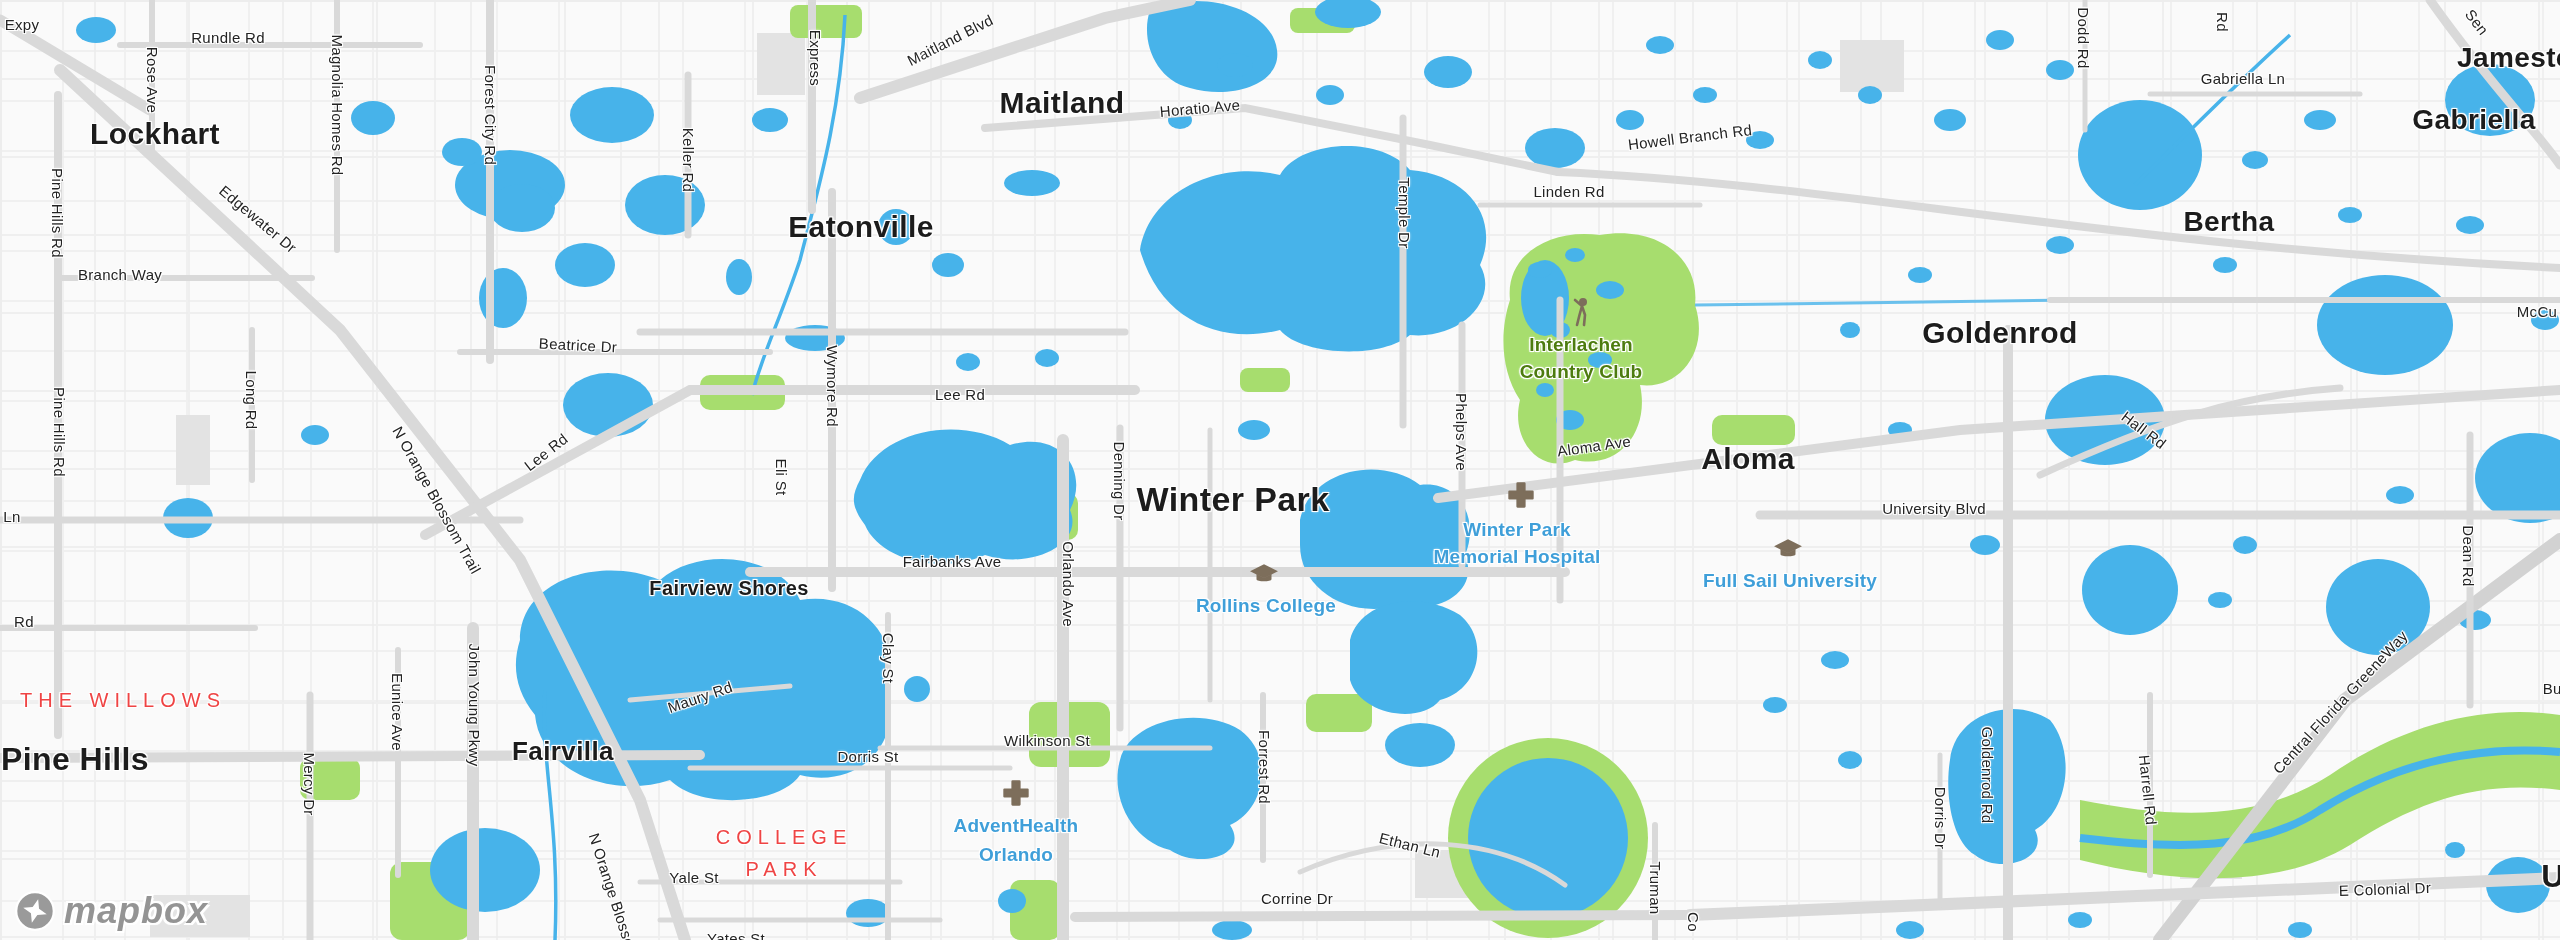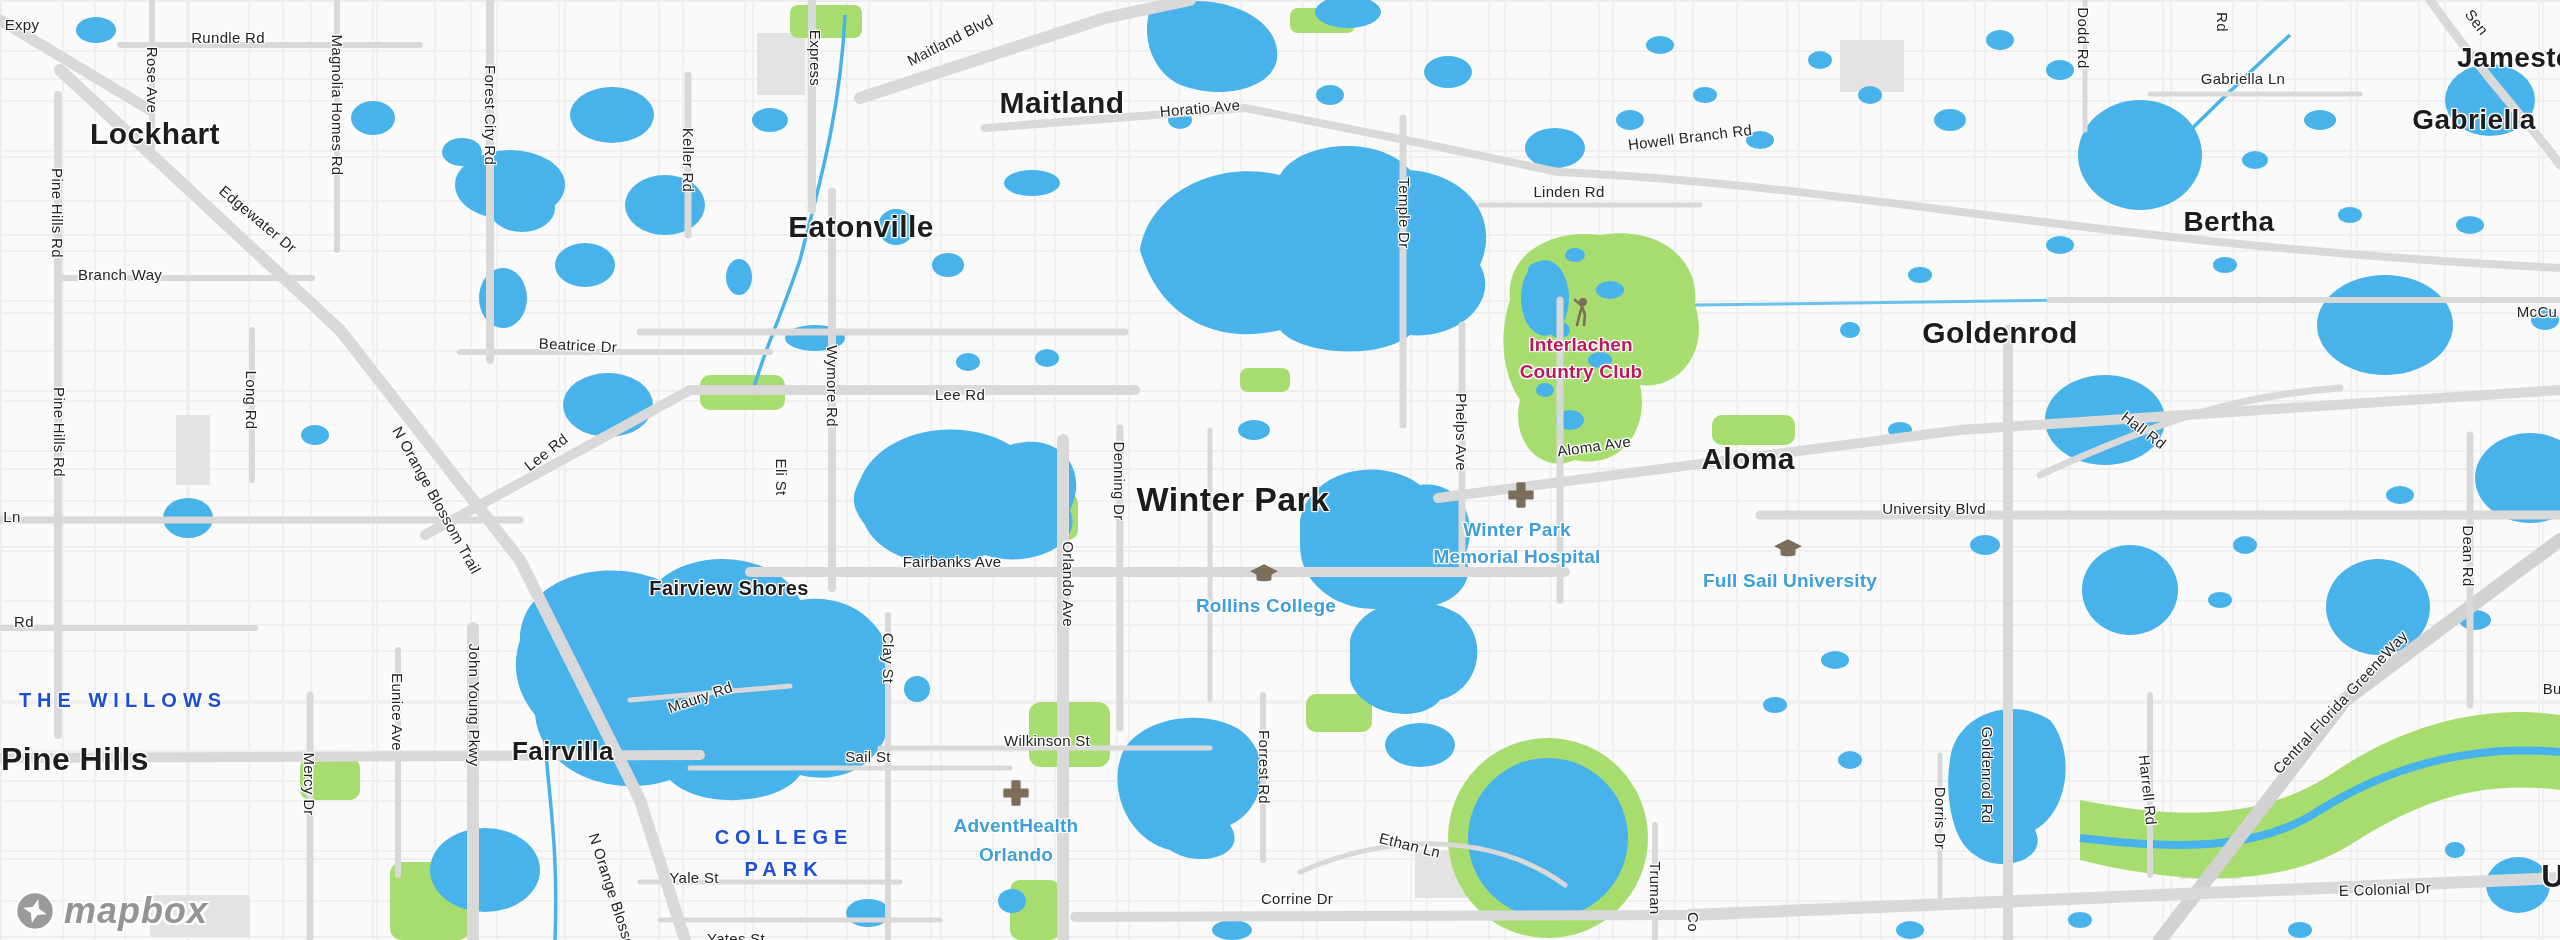--- a/index.html
+++ b/index.html
@@ -3,23 +3,23 @@
 <meta charset="utf-8">
 <style>
   html,body{margin:0;padding:0;background:#fafafa;}
   #map{position:relative;width:2560px;height:940px;overflow:hidden;background:#fafafa;
        font-family:"Liberation Sans","DejaVu Sans",sans-serif;}
   #base{position:absolute;left:0;top:0;}
   .lbl{position:absolute;white-space:nowrap;transform:translate(-50%,-50%) rotate(var(--r,0deg));
        color:#232323;font-size:15px;font-weight:500;letter-spacing:.3px;z-index:5;
        text-shadow:-1px -1px 0 #fff,1px -1px 0 #fff,-1px 1px 0 #fff,1px 1px 0 #fff,0 0 3px #fff,0 0 3px #fff;}
   .place{font-weight:700;color:#1c1c1c;letter-spacing:.4px;z-index:6;}
-  .hood{color:#1d4ed8;font-weight:700;letter-spacing:6px;font-size:20px;z-index:6;}
+  .hood{color:#ef4444;font-weight:400;letter-spacing:6px;font-size:20px;z-index:6;}
   .poi{color:#3f9fd9;font-weight:600;font-size:19px;letter-spacing:.2px;z-index:6;}
-  .poi.golf{color:#be185d;}
+  .poi.golf{color:#4d7c0f;}
   .poi-icon{position:absolute;transform:translate(-50%,-50%);z-index:6;}
   .attribution{position:absolute;right:0;bottom:0;height:34px;display:flex;align-items:center;gap:10px;
        padding:0 14px 0 16px;background:rgba(255,255,255,.55);z-index:9;}
   .attribution a{color:#6e6e73;font-size:21px;text-decoration:none;}
   .logo{position:absolute;left:14px;bottom:8px;display:flex;align-items:center;gap:8px;z-index:9;
         text-decoration:none;font-style:italic;}
   .logo .word{font-size:36px;font-weight:700;letter-spacing:1px;color:#949494;
         text-shadow:-2px -2px 0 #fff,2px -2px 0 #fff,-2px 2px 0 #fff,2px 2px 0 #fff,0 0 4px #fff;}
 </style>
 </head>
@@ -319,21 +319,21 @@
   <span class="lbl" style="left:1119px;top:481px;--r:90deg">Denning Dr</span>
   <span class="lbl" style="left:1068px;top:584px;--r:90deg">Orlando Ave</span>
   <span class="lbl" style="left:1461px;top:432px;--r:90deg">Phelps Ave</span>
   <span class="lbl" style="left:1594px;top:446px;--r:-8deg">Aloma Ave</span>
   <span class="lbl" style="left:1934px;top:508px">University Blvd</span>
   <span class="lbl" style="left:2144px;top:430px;--r:37deg">Hall Rd</span>
   <span class="lbl" style="left:2468px;top:556px;--r:90deg">Dean Rd</span>
   <span class="lbl" style="left:952px;top:561px">Fairbanks Ave</span>
   <span class="lbl" style="left:700px;top:697px;--r:-19deg">Maury Rd</span>
   <span class="lbl" style="left:888px;top:658px;--r:90deg">Clay St</span>
-  <span class="lbl" style="left:868px;top:756px">Sail St</span>
+  <span class="lbl" style="left:868px;top:756px">Dorris St</span>
   <span class="lbl" style="left:1047px;top:740px">Wilkinson St</span>
   <span class="lbl" style="left:397px;top:712px;--r:90deg">Eunice Ave</span>
   <span class="lbl" style="left:474px;top:705px;--r:90deg">John Young Pkwy</span>
   <span class="lbl" style="left:309px;top:784px;--r:90deg">Mercy Dr</span>
   <span class="lbl" style="left:1264px;top:767px;--r:90deg">Forrest Rd</span>
   <span class="lbl" style="left:612px;top:890px;--r:72deg">N Orange Blosso</span>
   <span class="lbl" style="left:694px;top:877px">Yale St</span>
   <span class="lbl" style="left:736px;top:938px">Yates St</span>
   <span class="lbl" style="left:1410px;top:845px;--r:14deg">Ethan Ln</span>
   <span class="lbl" style="left:1297px;top:898px">Corrine Dr</span>

